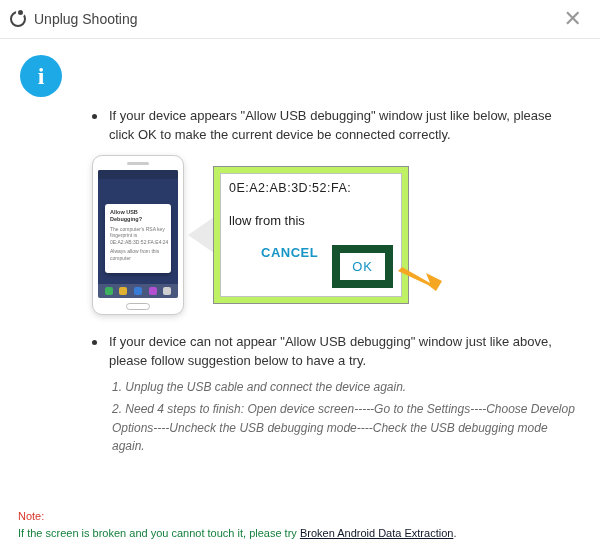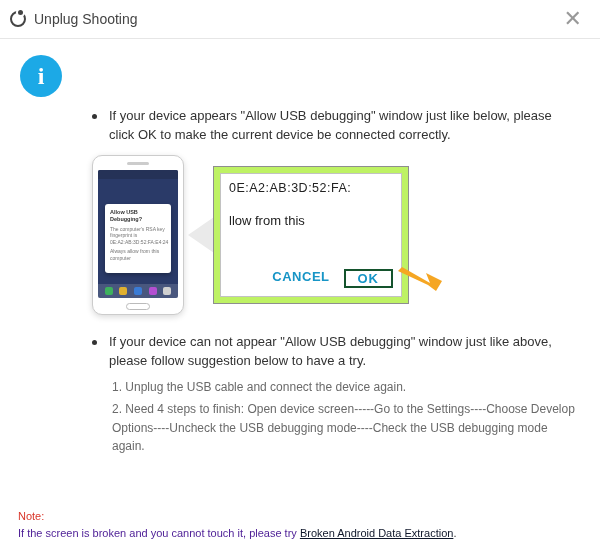--- a/index.html
+++ b/index.html
@@ -212,54 +212,55 @@
   }
   .zoom .cancel {
     font-size: 13px;
     color: #1795c6;
     font-weight: 600;
     letter-spacing: 0.5px;
   }
   .zoom .okbtn {
     font-size: 13px;
     color: #1795c6;
-    font-weight: 700;
-    padding: 0 12px;
-    border: 2px solid #14532d;
+    font-weight: 400;
+    padding: 6px 12px;
+    border: 8px solid #14532d;
     letter-spacing: 1px;
   }
   .arrow {
     position: absolute;
     right: -36px;
     bottom: 10px;
     width: 48px;
     height: 32px;
     pointer-events: none;
   }
   .steps {
     margin: 6px 0 0 92px;
     font-size: 12px;
     color: #6a6a6a;
     line-height: 1.55;
+    font-style: italic;
   }
   .steps p {
     margin: 3px 0;
   }
   .note {
     position: absolute;
     left: 18px;
     bottom: 12px;
     font-size: 11px;
     line-height: 1.5;
   }
   .note .note-label {
     color: #d9362a;
   }
   .note .note-text {
-    color: #4c1d95;
+    color: #15803d;
   }
   .note a {
     color: #0f172a;
     text-decoration: underline;
     cursor: pointer;
   }
 </style>
 </head>
 <body>
 

